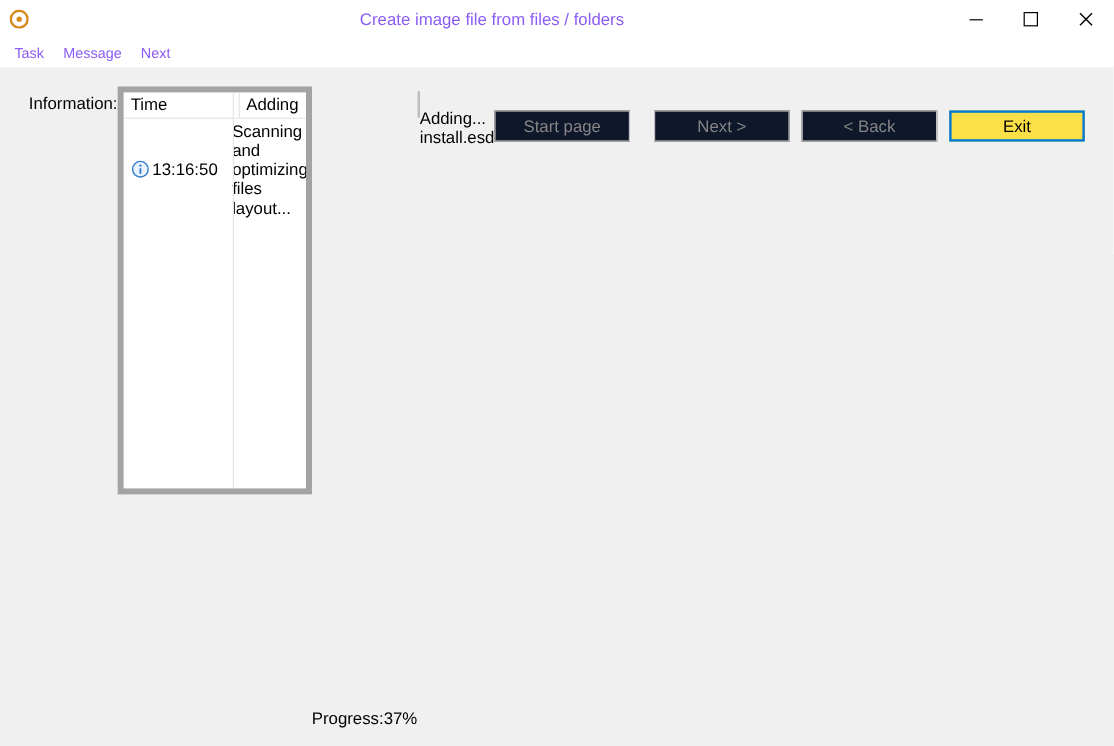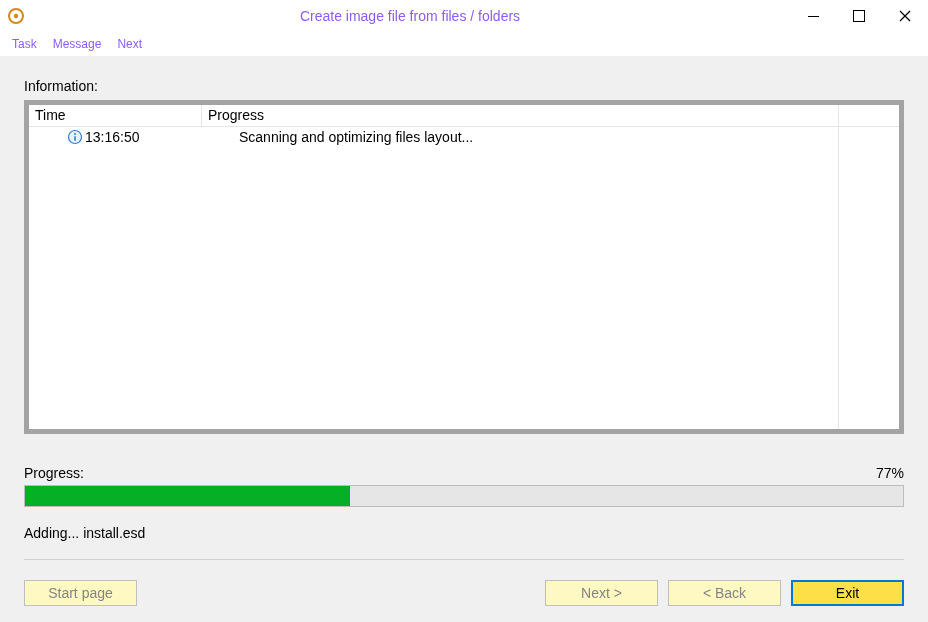--- a/index.html
+++ b/index.html
@@ -40,21 +40,21 @@
       height: 24px;
       display:flex; align-items:center;
       padding-left: 4px;
       background:#ffffff;
     }
     .menubar-item { padding: 2px 8px; font-size:12px; color:#8b5cf6; }
     .client-area {
       background:#f0f0f0;
       padding: 16px 24px 16px 24px;
       height: calc(622px - 32px - 24px);
-      display:flex; flex-direction:column;
+      display:flex; flex-direction:row;
     }
     .info-label { margin-top:6px; margin-bottom:6px; font-size:14px; }
     .info-table {
       background:#ffffff;
       border:5px solid #a3a3a3;
       height: 340px;
       overflow:hidden;
       position:relative;
     }
     .info-header { display:flex; height:22px; border-bottom:1px solid #e5e5e5; }
@@ -62,21 +62,21 @@
       padding: 2px 6px;
       font-size:14px;
       position:relative;
     }
     .info-col.time { width:172px; }
     .info-col.msg { flex:1; }
     .info-col-sep { width:1px; background:#e5e5e5; }
     .right-sep { position:absolute; right:60px; top:0; bottom:0; width:1px; background:#e5e5e5; }
     .info-row { display:flex; padding:0; }
     .info-cell { padding:2px 6px; font-size:14px; display:flex; align-items:center; }
-    .info-cell.time { width:172px;margin-left:32px; }
+    .info-cell.time { width:172px; }
     .info-cell.msg { flex:1; }
     .info-icon { width:16px; height:16px; margin-right:2px; display:inline-flex;align-items:center;justify-content:center; }
     .progress-row { display:flex; justify-content:space-between; align-items:flex-end; margin-top:31px; }
     .progress-label { font-size:14px; }
     .progress-pct { font-size:14px; }
     .progress-container {
       height:22px;
       background:#e6e6e6;
       border:1px solid #bcbcbc;
       margin-top:4px;
@@ -98,21 +98,21 @@
       width:113px; height:26px;
       background:#e1e1e1;
       border:1px solid #adadad;
       font-size:14px;
       display:flex; align-items:center; justify-content:center;
       color:#000;
     }
     .btn.disabled {
       color:#848484;
       border-color:#bfbfbf;
-      background:#fef9c3;
+      background:#0f172a;
     }
     .btn.primary {
       border:2px solid #0078d7;
       background:#fde047;
     }
   </style>
 </head>
 <body>
 
 <div class="titlebar">
@@ -142,41 +142,41 @@
 </div>
 
 <div class="client-area">
 
   <div class="info-label">Information:</div>
 
   <div class="info-table">
     <div class="info-header">
       <div class="info-col time">Time</div>
       <div class="info-col-sep"></div>
-      <div class="info-col msg">Progress</div>
+      <div class="info-col msg">Adding</div>
       <div class="right-sep"></div>
     </div>
     <div class="info-row">
       <div class="info-cell time">
         <span class="info-icon">
           <svg width="16" height="16" viewBox="0 0 16 16">
             <circle cx="8" cy="8" r="6.5" fill="#e8f3ff" stroke="#3a7ecb" stroke-width="1.2"></circle>
             <circle cx="8" cy="5" r="1" fill="#3a7ecb"></circle>
             <rect x="7.2" y="7" width="1.6" height="5" rx="0.8" fill="#3a7ecb"></rect>
           </svg>
         </span>
         <span>13:16:50</span>
       </div>
       <div class="info-cell msg">Scanning and optimizing files layout...</div>
     </div>
   </div>
 
   <div class="progress-row">
     <span class="progress-label">Progress:</span>
-    <span class="progress-pct">77%</span>
+    <span class="progress-pct">37%</span>
   </div>
   <div class="progress-container">
     <div class="progress-fill" style="width: 37%;"></div>
   </div>
   <div class="status-line">Adding...  install.esd</div>
 
   <div class="separator"></div>
 
   <div class="buttons-row">
     <div class="btn disabled">Start page</div>

